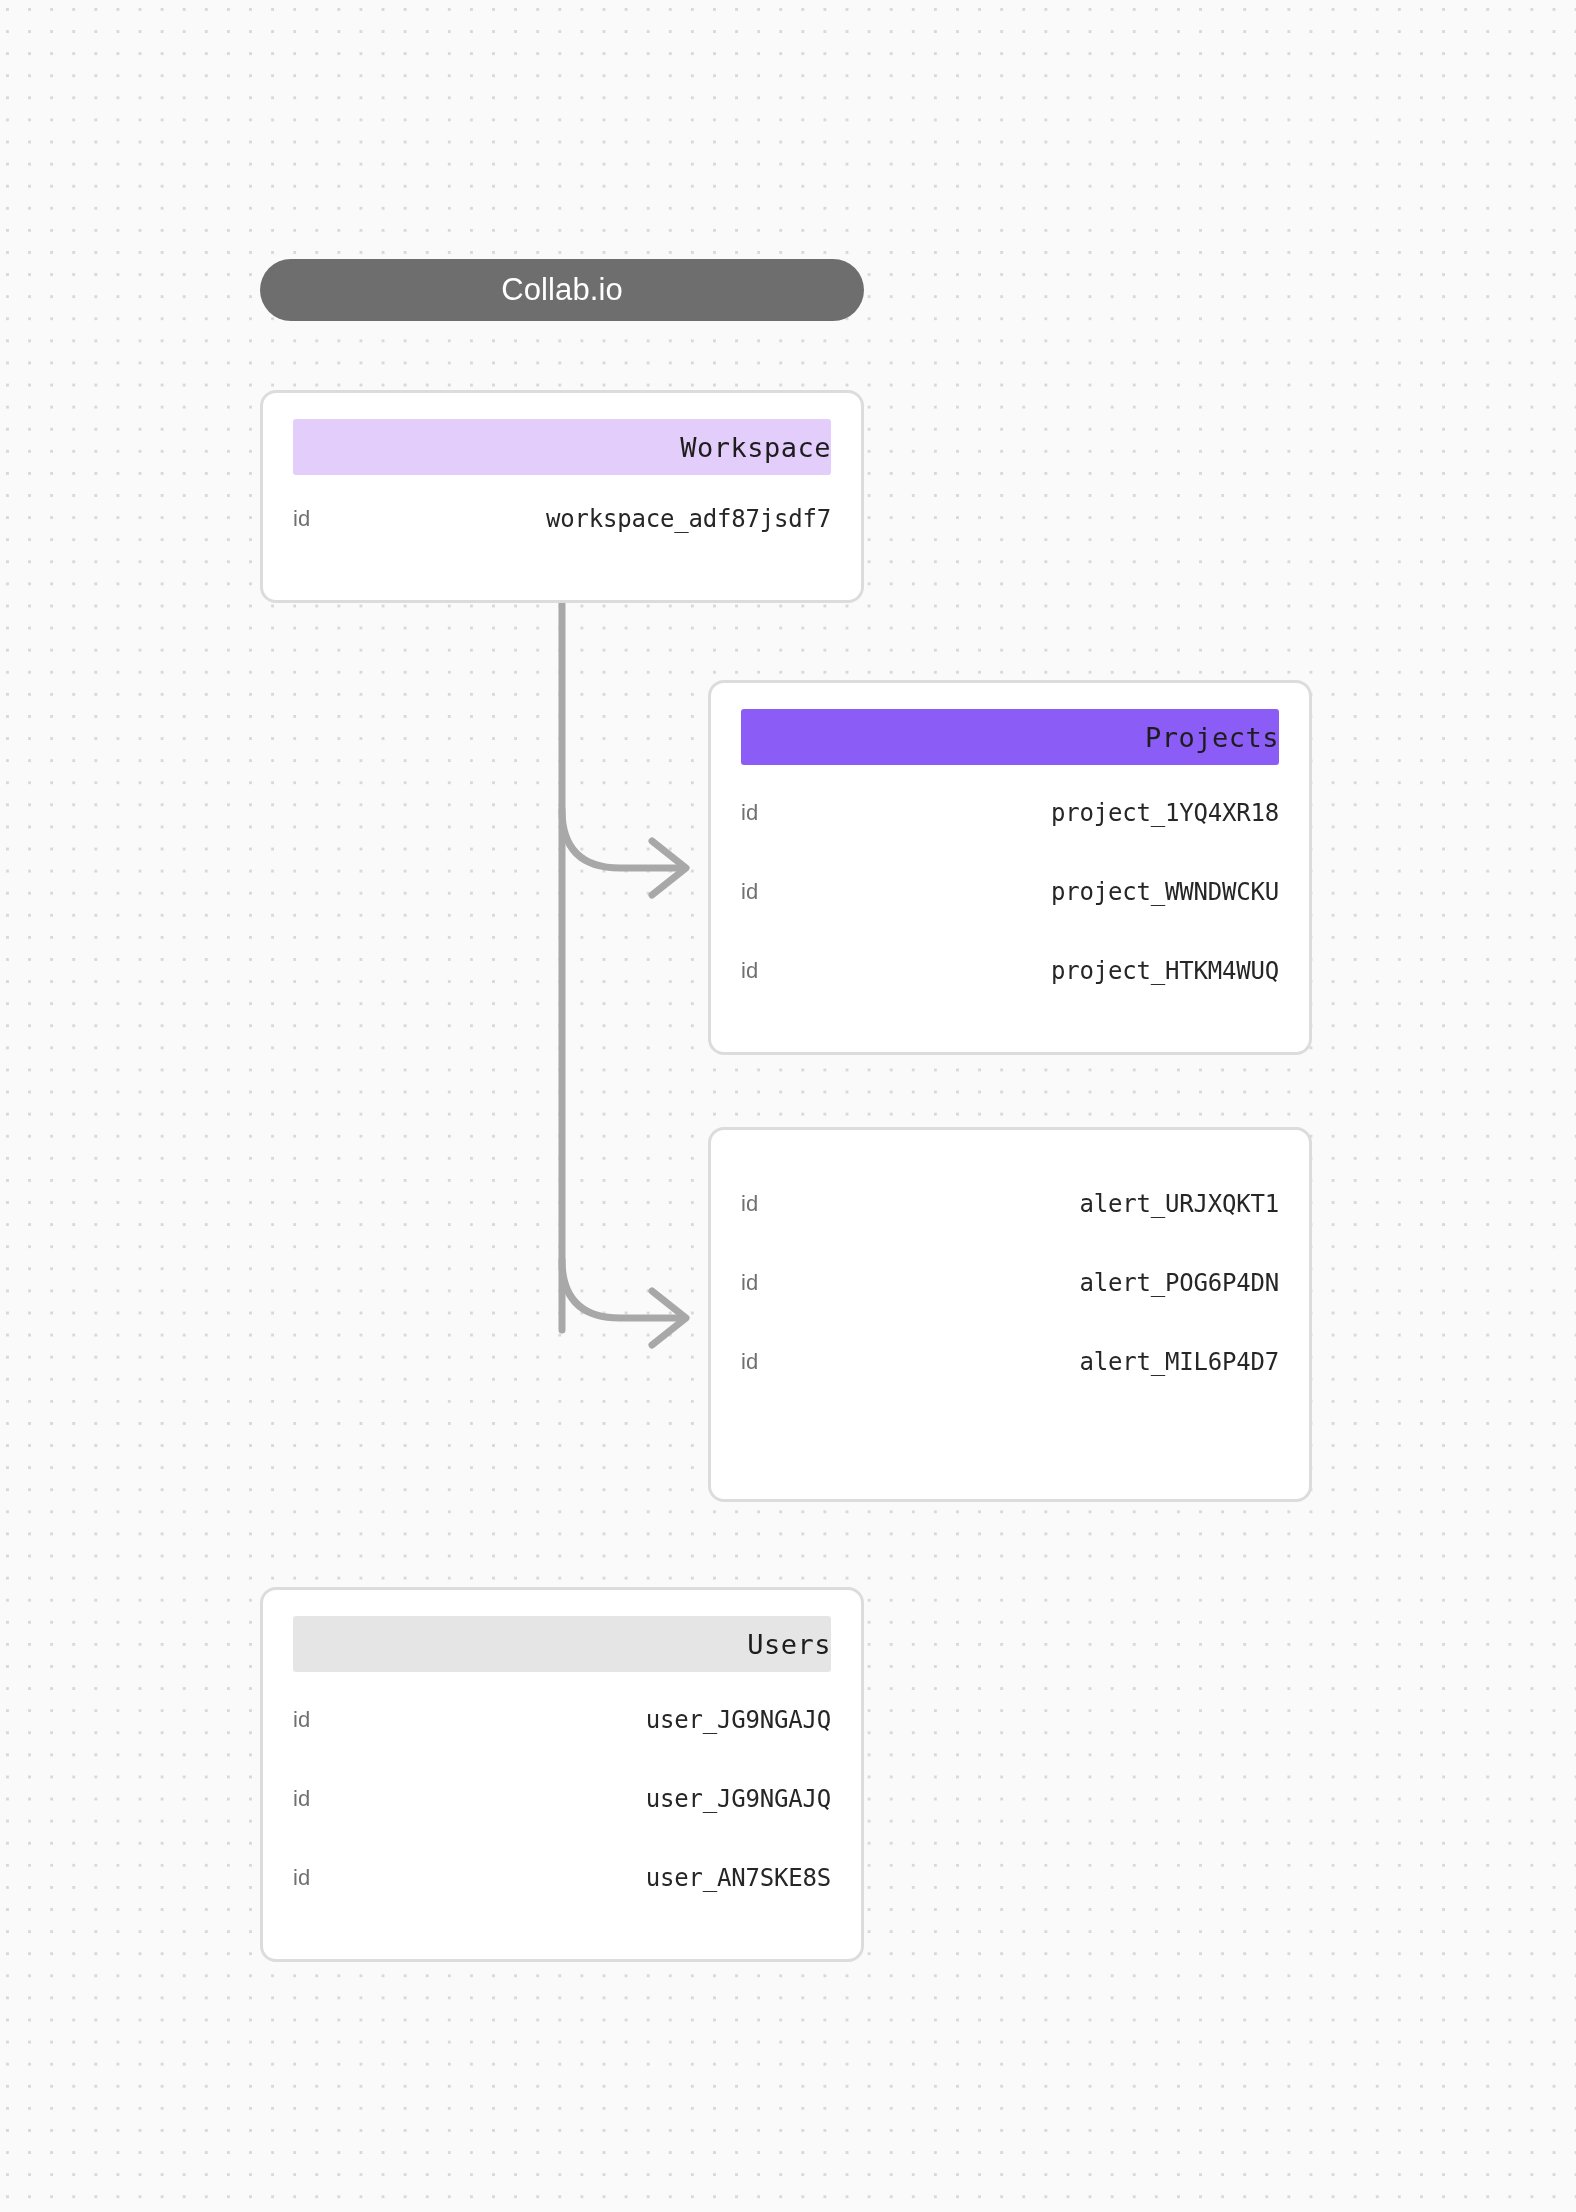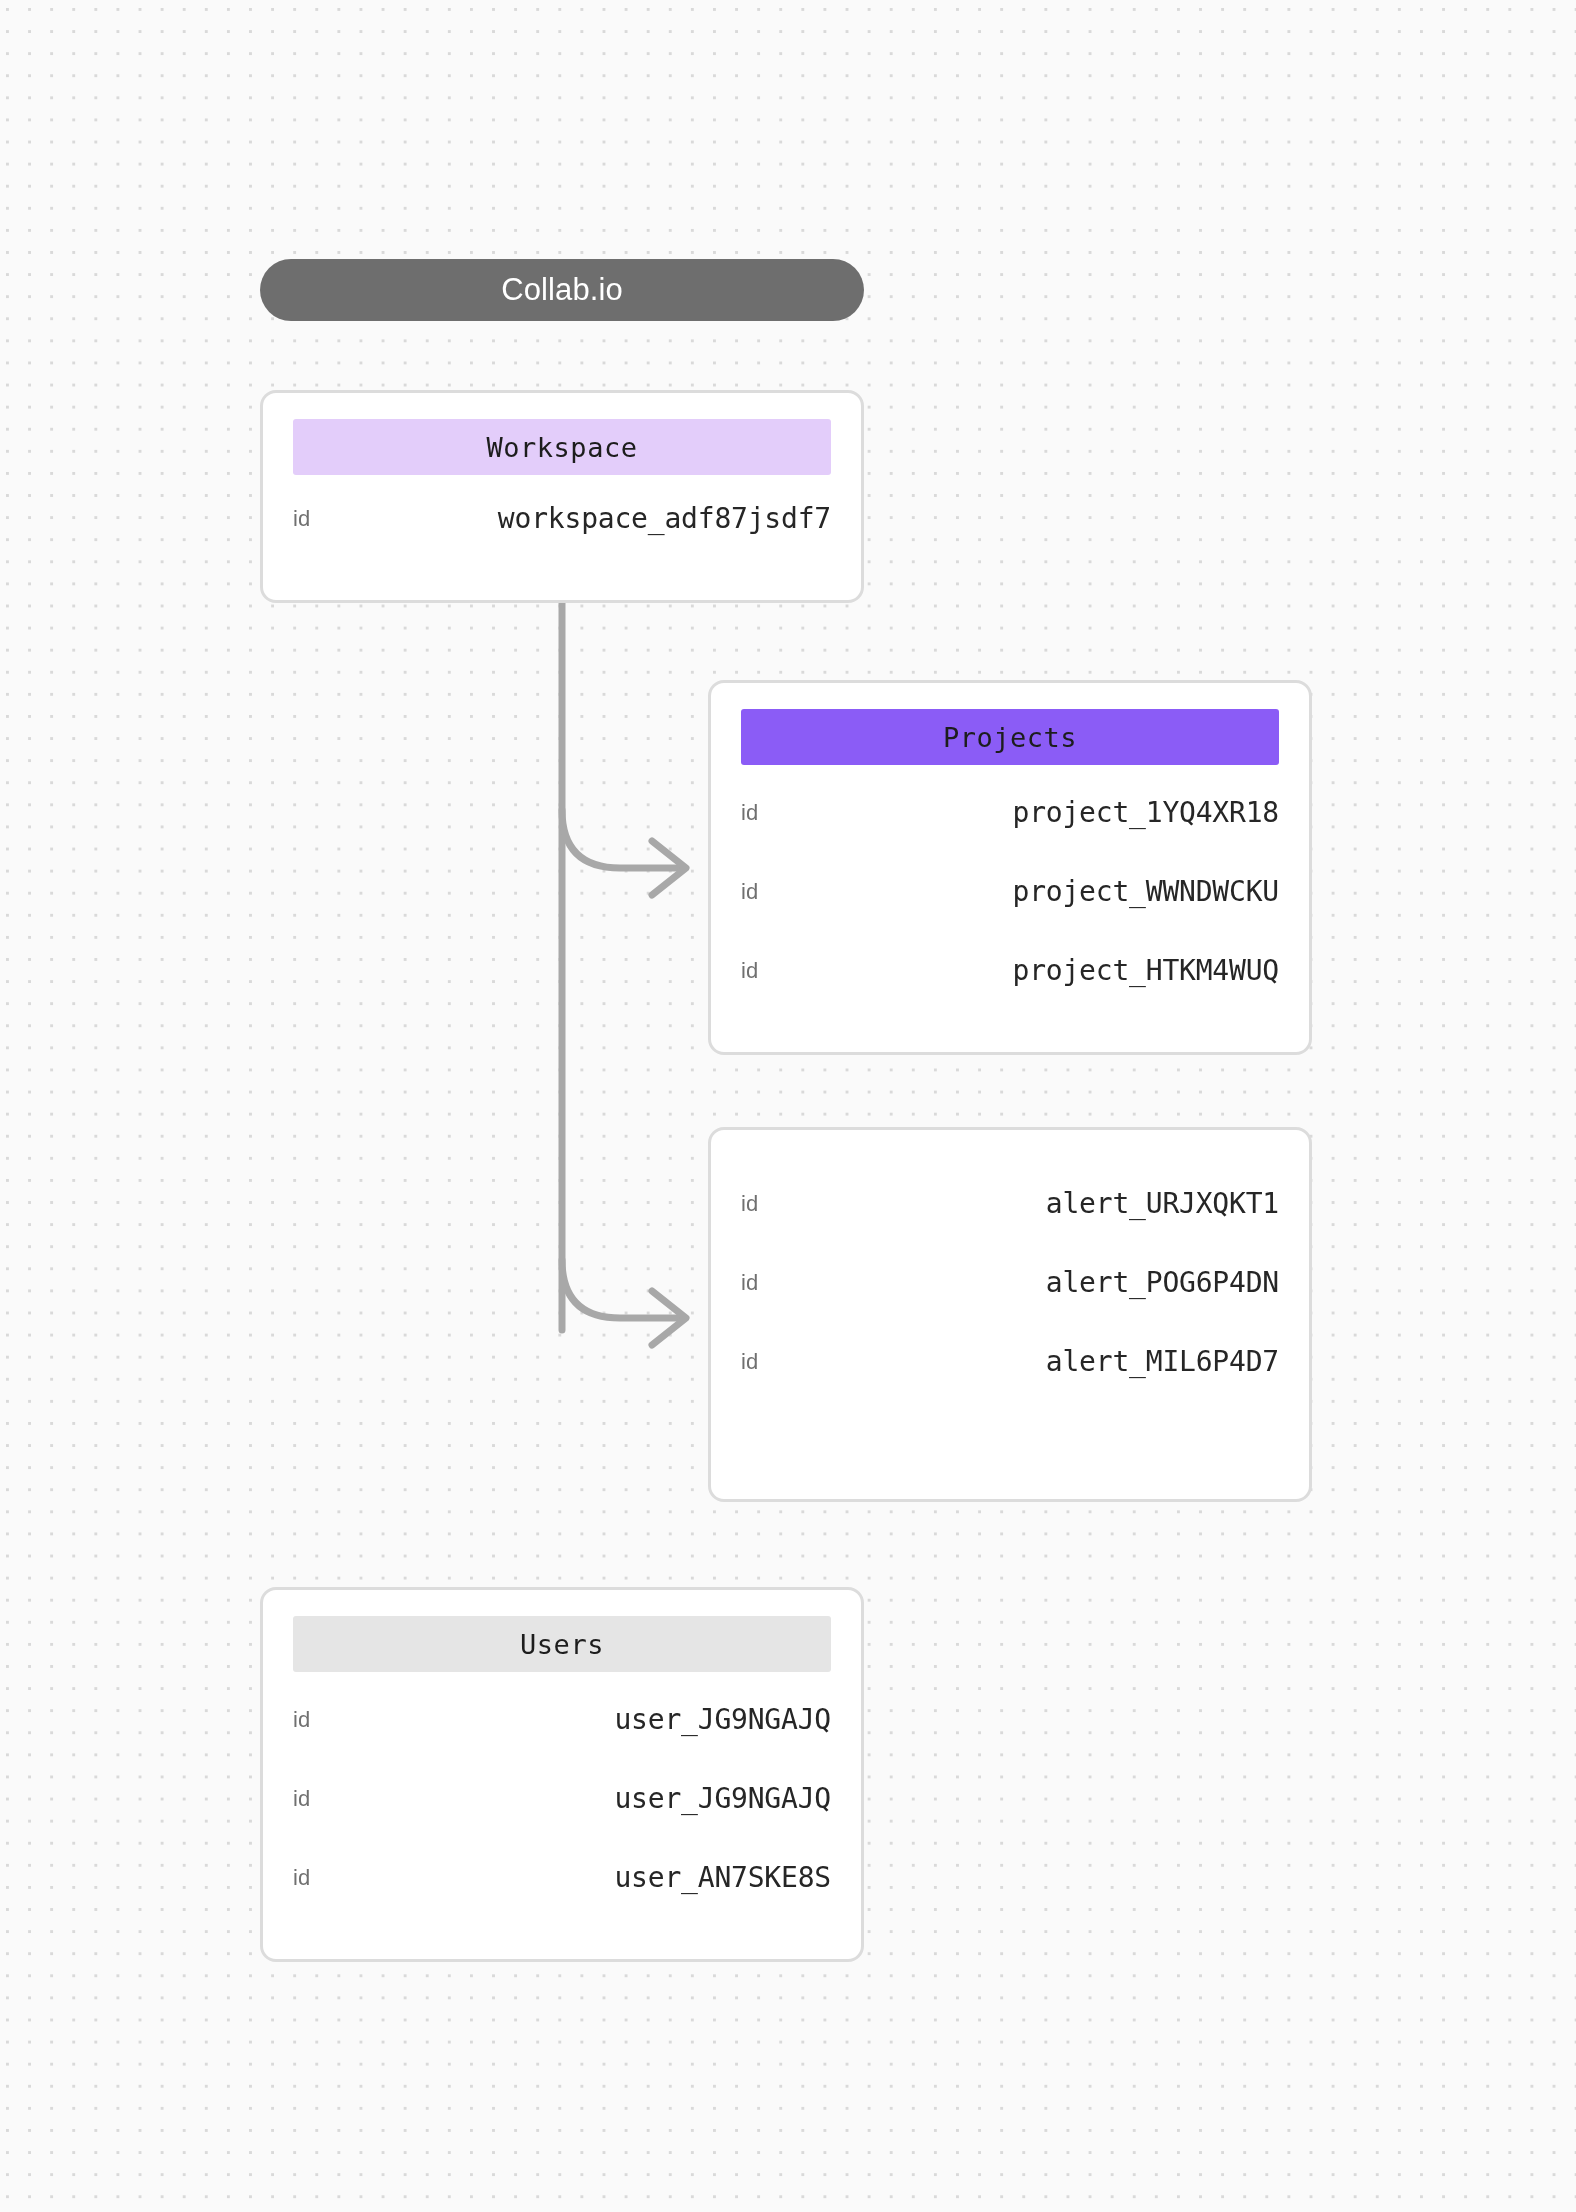--- a/index.html
+++ b/index.html
@@ -51,21 +51,21 @@
     border: 3.5px solid #dcdcdc;
     border-radius: 16px;
     padding: 26px 30px 30px 30px;
   }
 
   .card-header {
     height: 56px;
     border-radius: 3px;
     display: flex;
     align-items: center;
-    justify-content: center;
+    justify-content: flex-end;
     font-family: "DejaVu Sans Mono", "Liberation Mono", monospace;
     font-size: 27px;
     color: #1d1d1d;
     letter-spacing: 0.5px;
   }
 
   .hdr-purple { background: #e3cdfa; }
   .hdr-blue   { background: #8b5cf6; }
   .hdr-green  { background: #e5e5e5; }
 
@@ -80,21 +80,21 @@
 
   .row-key {
     font-family: "Liberation Sans", sans-serif;
     font-size: 22px;
     color: #707070;
     white-space: nowrap;
   }
 
   .row-val {
     font-family: "DejaVu Sans Mono", "Liberation Mono", monospace;
-    font-size: 28px;
+    font-size: 24px;
     color: #262626;
     white-space: nowrap;
     letter-spacing: -0.2px;
     margin-left: 12px;
   }
 
   
   #card-workspace { left: 260px; top: 390px; width: 604px; height: 213px; }
   #card-projects  { left: 708px; top: 680px; width: 604px; height: 375px; }
   #card-alerts    { left: 708px; top: 1127px; width: 604px; height: 375px; }

